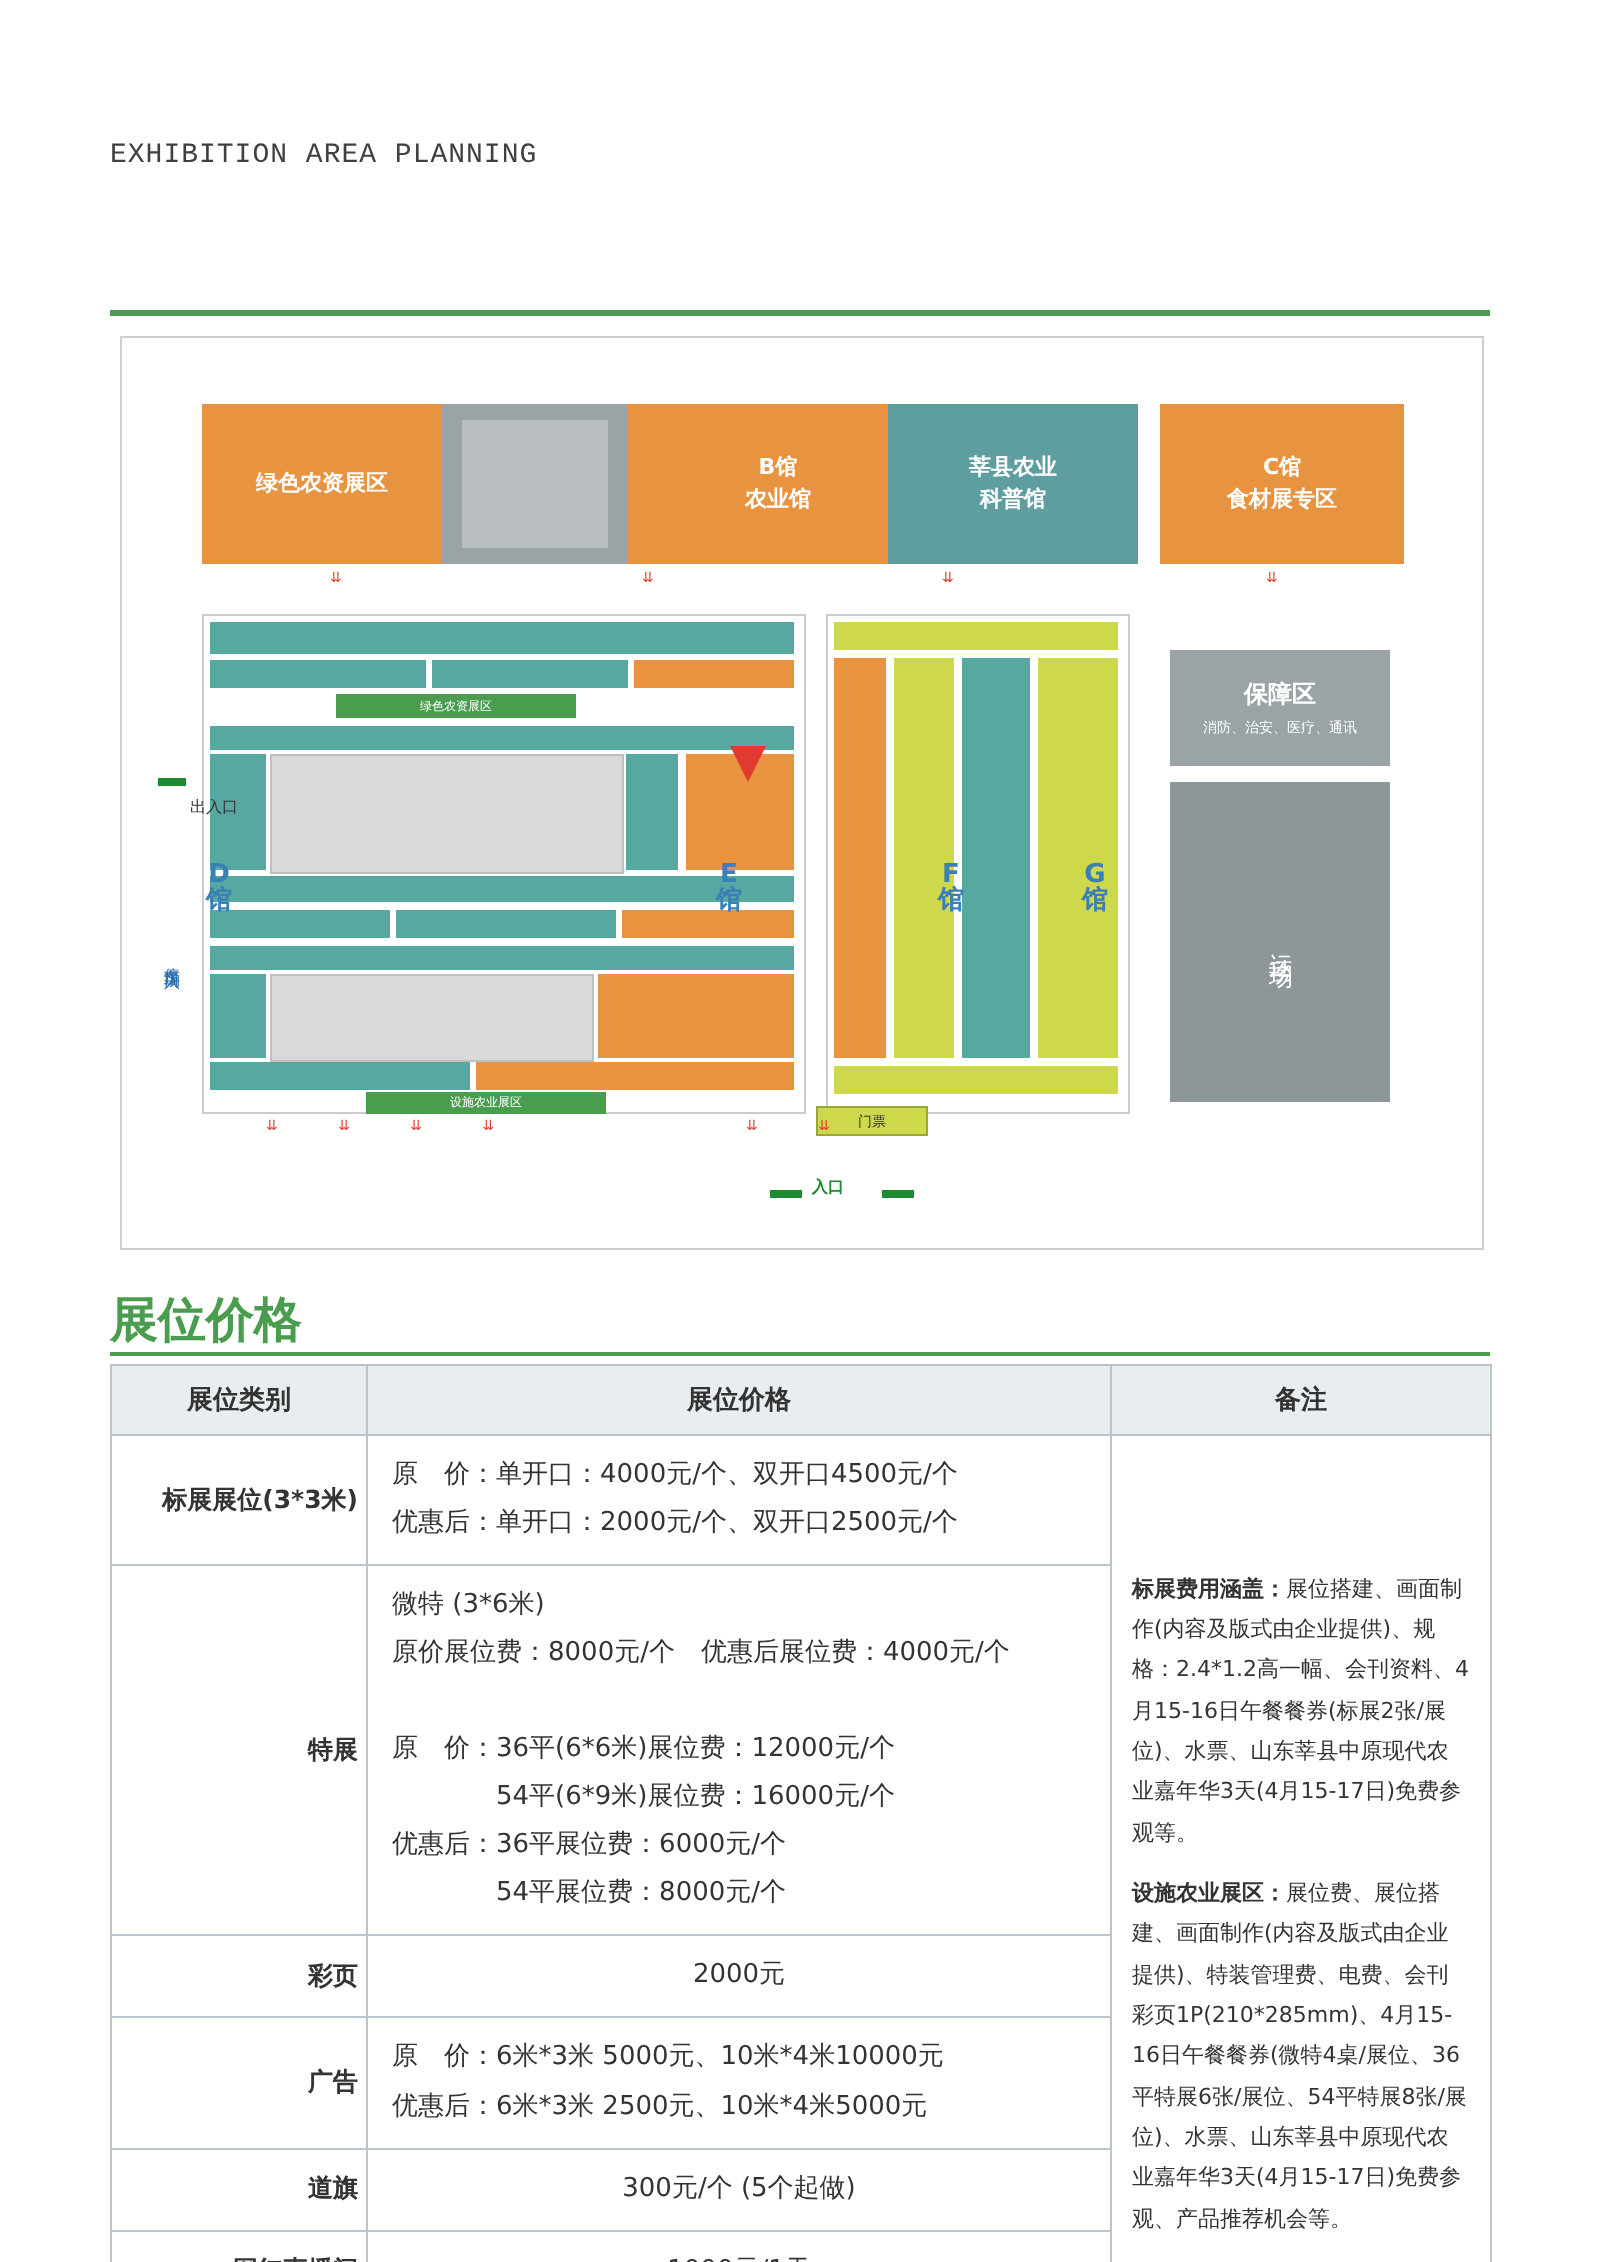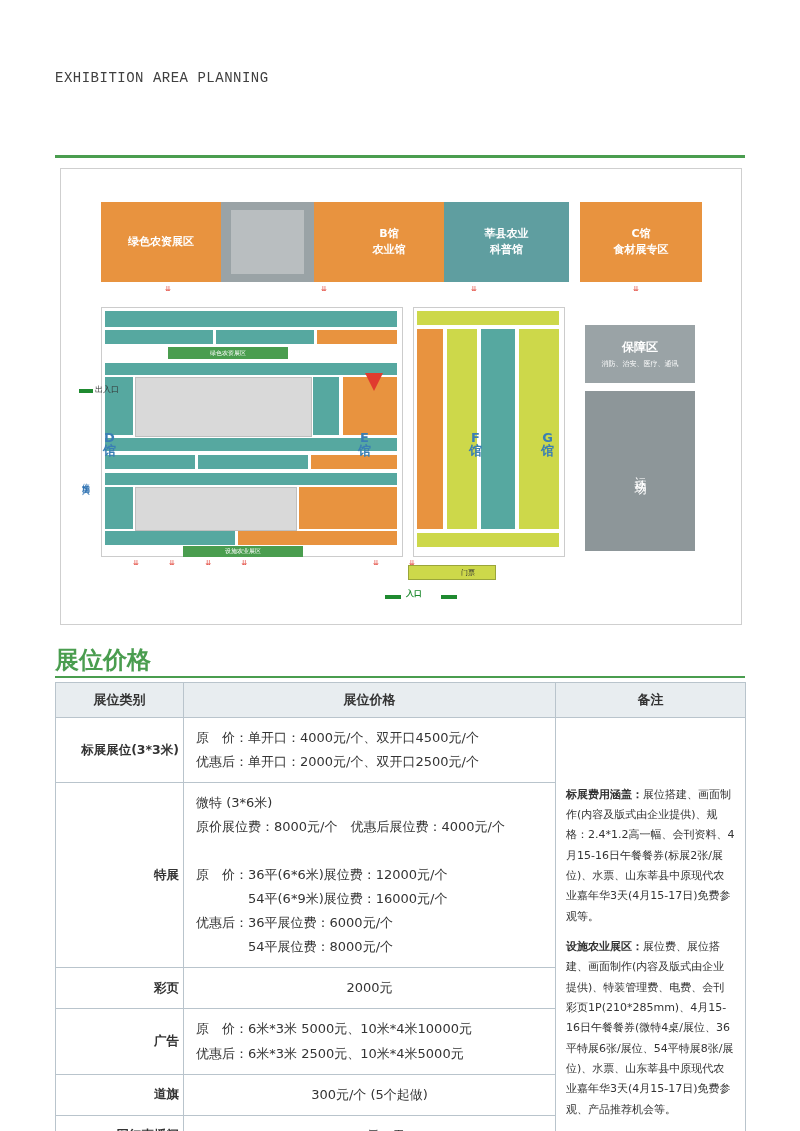--- a/index.html
+++ b/index.html
@@ -172,25 +172,25 @@
 
       <div class="zone gray" style="left:512px;top:148px;width:110px;height:58px;flex-direction:column;">
         <div style="font-size:12px;font-weight:bold;">保障区</div>
         <div style="font-size:7px;margin-top:4px;">消防、治安、医疗、通讯</div>
       </div>
       <div class="zone darkgray" style="left:512px;top:214px;width:110px;height:160px;">
         <div class="vtext2" style="position:relative;">运动场</div>
       </div>
 
       <div class="entry-mark" style="left:6px;top:212px;width:14px;"></div>
-      <div class="entry" style="left:22px;top:207px;">出入口</div>
+      <div class="entry" style="left:22px;top:221px;">出入口</div>
 
       <div class="vtext" style="left:6px;top:300px;">停车场入口</div>
 
-      <div class="door" style="left:335px;top:388px;width:54px;height:13px;padding-left:32px;">
+      <div class="door" style="left:335px;top:376px;width:54px;height:13px;">
         <span>门票</span>
       </div>
 
       <div class="entry-mark" style="left:312px;top:418px;width:16px;"></div>
       <div class="entry" style="left:333px;top:411px;color:#1f8a30;font-weight:bold;">入口</div>
       <div class="entry-mark" style="left:368px;top:418px;width:16px;"></div>
 
       <div class="pinrow" style="left:60px;top:382px;">⇊ ⇊ ⇊ ⇊</div>
       <div class="pinrow" style="left:300px;top:382px;">⇊ ⇊</div>
 

